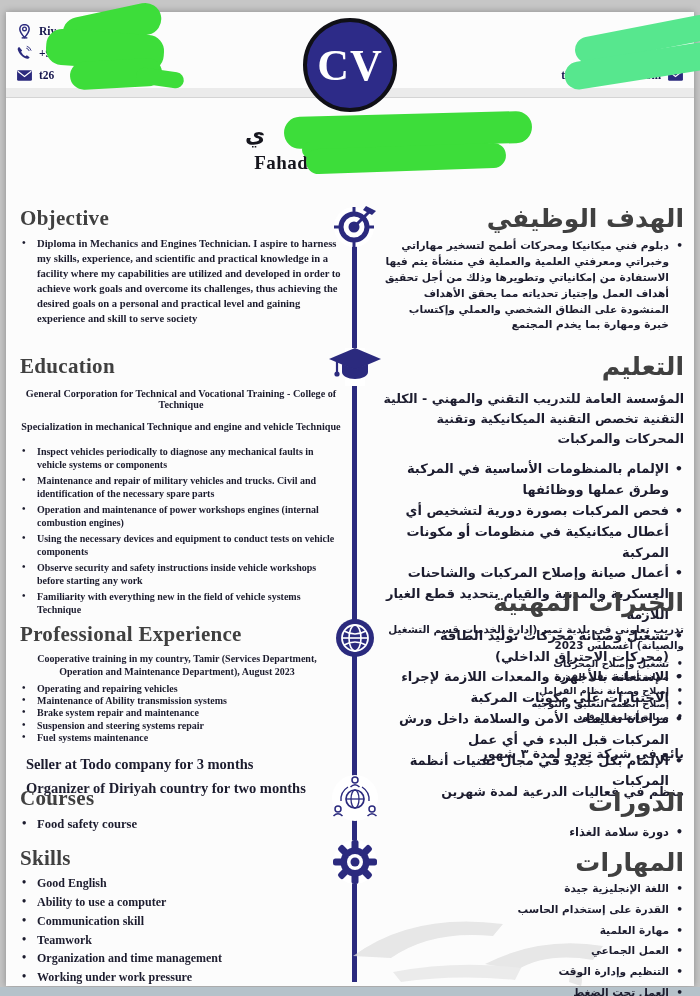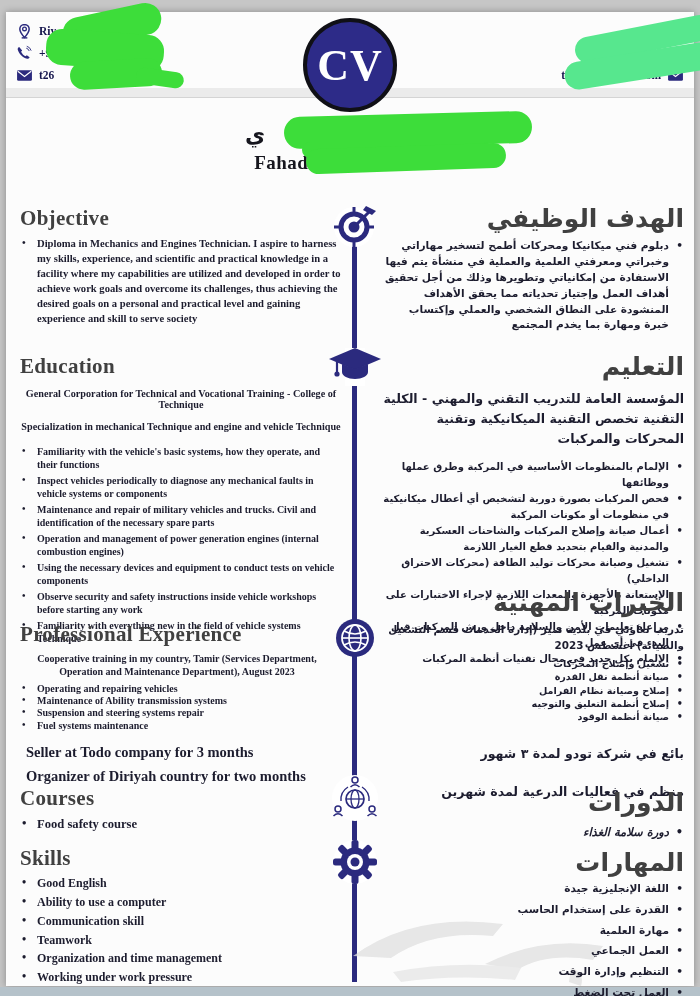--- a/index.html
+++ b/index.html
@@ -64,35 +64,35 @@
   .obj-en li{font-size:10.6px;line-height:1.42;}
   .obj-ar li{font-size:10.6px;line-height:1.5;}
   
   .edu-line{font-weight:bold;text-align:center;}
   .sec.en .edu-line1{font-size:10.2px;margin-top:9px;}
   .sec.en .edu-line2{font-size:10.2px;margin-top:11px;}
   .sec.ar .edu-line1{font-size:12.6px;margin-top:8px;line-height:1.6;text-align:right;}
   .edu-list{margin-top:13px !important;}
   .edu-en li{font-size:10px;line-height:1.3;margin-bottom:3px;}
   .edu-ar{margin-top:10px !important;}
-  .edu-ar li{font-size:10px;line-height:1.6;}
+  .edu-ar li{font-size:13px;line-height:1.6;}
   
   .exp-intro-en{font-weight:bold;font-size:10px;line-height:1.3;text-align:center;margin:2px 10px 0 2px;}
   .exp-intro-ar{font-weight:bold;font-size:10.4px;margin-top:5px;line-height:1.5;}
   .exp-list{margin-top:5px !important;}
   .exp-en li{font-size:10px;line-height:1.22;}
   .exp-ar{margin-top:4px !important;}
   .exp-ar li{font-size:9.6px;line-height:1.38;}
   .exp-extra{font-weight:bold;}
   .sec.en .exp-extra{font-size:14.5px;margin:12px 0 0 6px;}
   .sec.en .exp-extra + .exp-extra{margin-top:7px;}
   .sec.ar .exp-extra{font-size:12.6px;margin-top:23px;}
   
   .crs-en li{font-size:12.6px;margin-top:6px;}
-  .crs-ar li{font-size:11.5px;margin-top:8px;font-style:italic;}
+  .crs-ar li{font-size:11.5px;margin-top:8px;}
   
   .skl-en li{font-size:12px;line-height:1.28;margin-bottom:3.5px;}
   .skl-ar li{font-size:10.6px;line-height:1.3;margin-bottom:7px;}
   
   .watermark{position:absolute;left:335px;top:908px;z-index:1;opacity:.75;}
 </style>
 </head>
 <body>
 
 <div class="sheet"></div>
@@ -258,36 +258,36 @@
   <ul class="blist obj-en">
       <li>Diploma in Mechanics and Engines Technician. I aspire to harness my skills, experience, and scientific and practical knowledge in a facility where my capabilities are utilized and developed in order to achieve work goals and overcome its challenges, thus achieving the desired goals on a personal and practical level and gaining experience and skill to serve society</li>
     </ul>
 </section>
 
 <section class="sec en" style="top:354px">
   <h2>Education</h2>
   <div class="edu-line edu-line1">General Corporation for Technical and Vocational Training - College of Technique</div>
   <div class="edu-line edu-line2">Specialization in mechanical Technique and engine and vehicle Technique</div>
   <ul class="blist edu-list edu-en">
-      <li>Familiarity with the vehicle's basic systems, how they operate, and their functions</li>
       <li>Inspect vehicles periodically to diagnose any mechanical faults in vehicle systems or components</li>
       <li>Maintenance and repair of military vehicles and trucks. Civil and identification of the necessary spare parts</li>
-      <li>Operation and management of power generation engines (internal combustion engines)</li>
+      <li>Operation and maintenance of power workshops engines (internal combustion engines)</li>
       <li>Using the necessary devices and equipment to conduct tests on vehicle components</li>
       <li>Observe security and safety instructions inside vehicle workshops before starting any work</li>
       <li>Familiarity with everything new in the field of vehicle systems Technique</li>
     </ul>
 </section>
 
 <section class="sec en" style="top:622px">
   <h2>Professional Experience</h2>
   <div class="exp-intro-en">Cooperative training in my country, Tamir (Services Department, Operation and Maintenance Department), August 2023</div>
   <ul class="blist exp-list exp-en">
       <li>Operating and repairing vehicles</li>
       <li>Maintenance of Ability transmission systems</li>
+      <li>Brake system repair and maintenance</li>
       <li>Suspension and steering systems repair</li>
       <li>Fuel systems maintenance</li>
     </ul>
   <div class="exp-extra">Seller at Todo company for 3 months</div>
   <div class="exp-extra">Organizer of Diriyah country for two months</div>
 </section>
 
 <section class="sec en" style="top:786px">
   <h2>Courses</h2>
   <ul class="blist crs-en">

